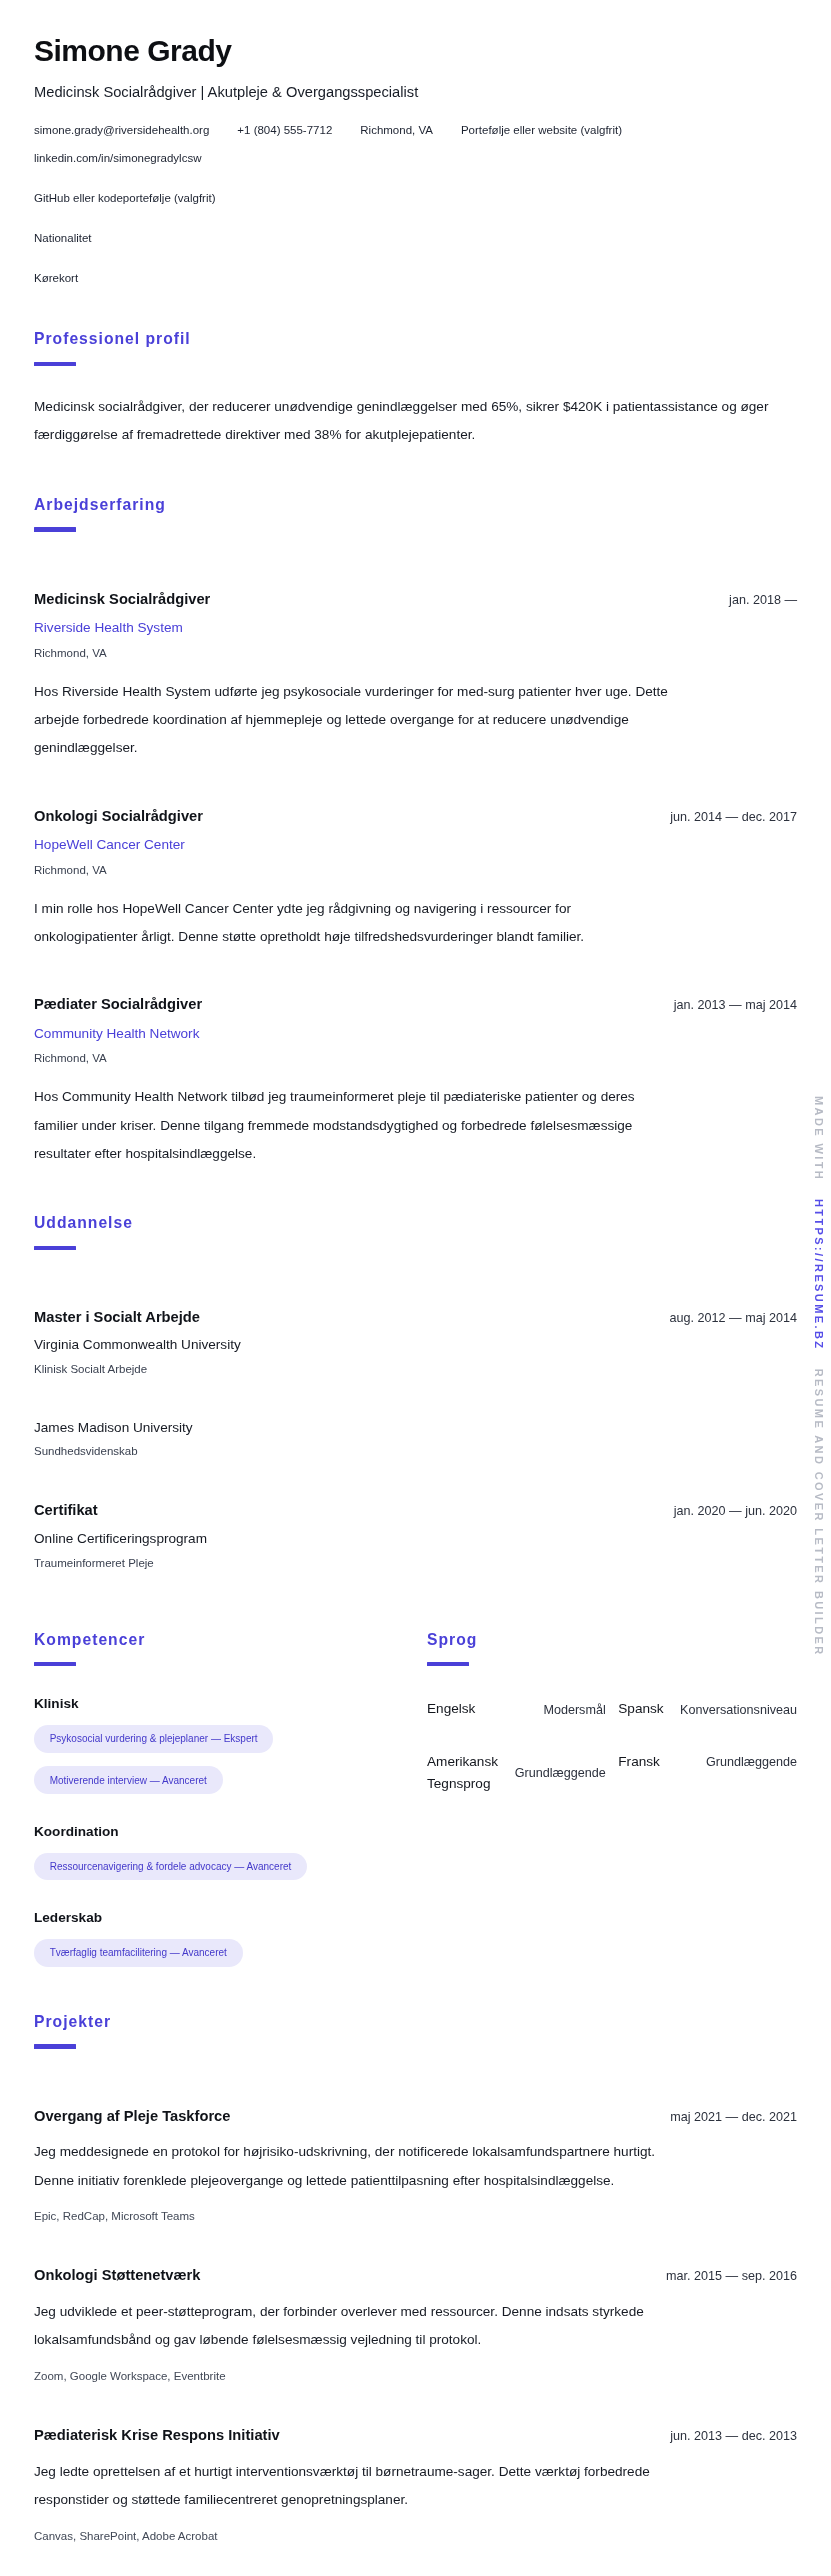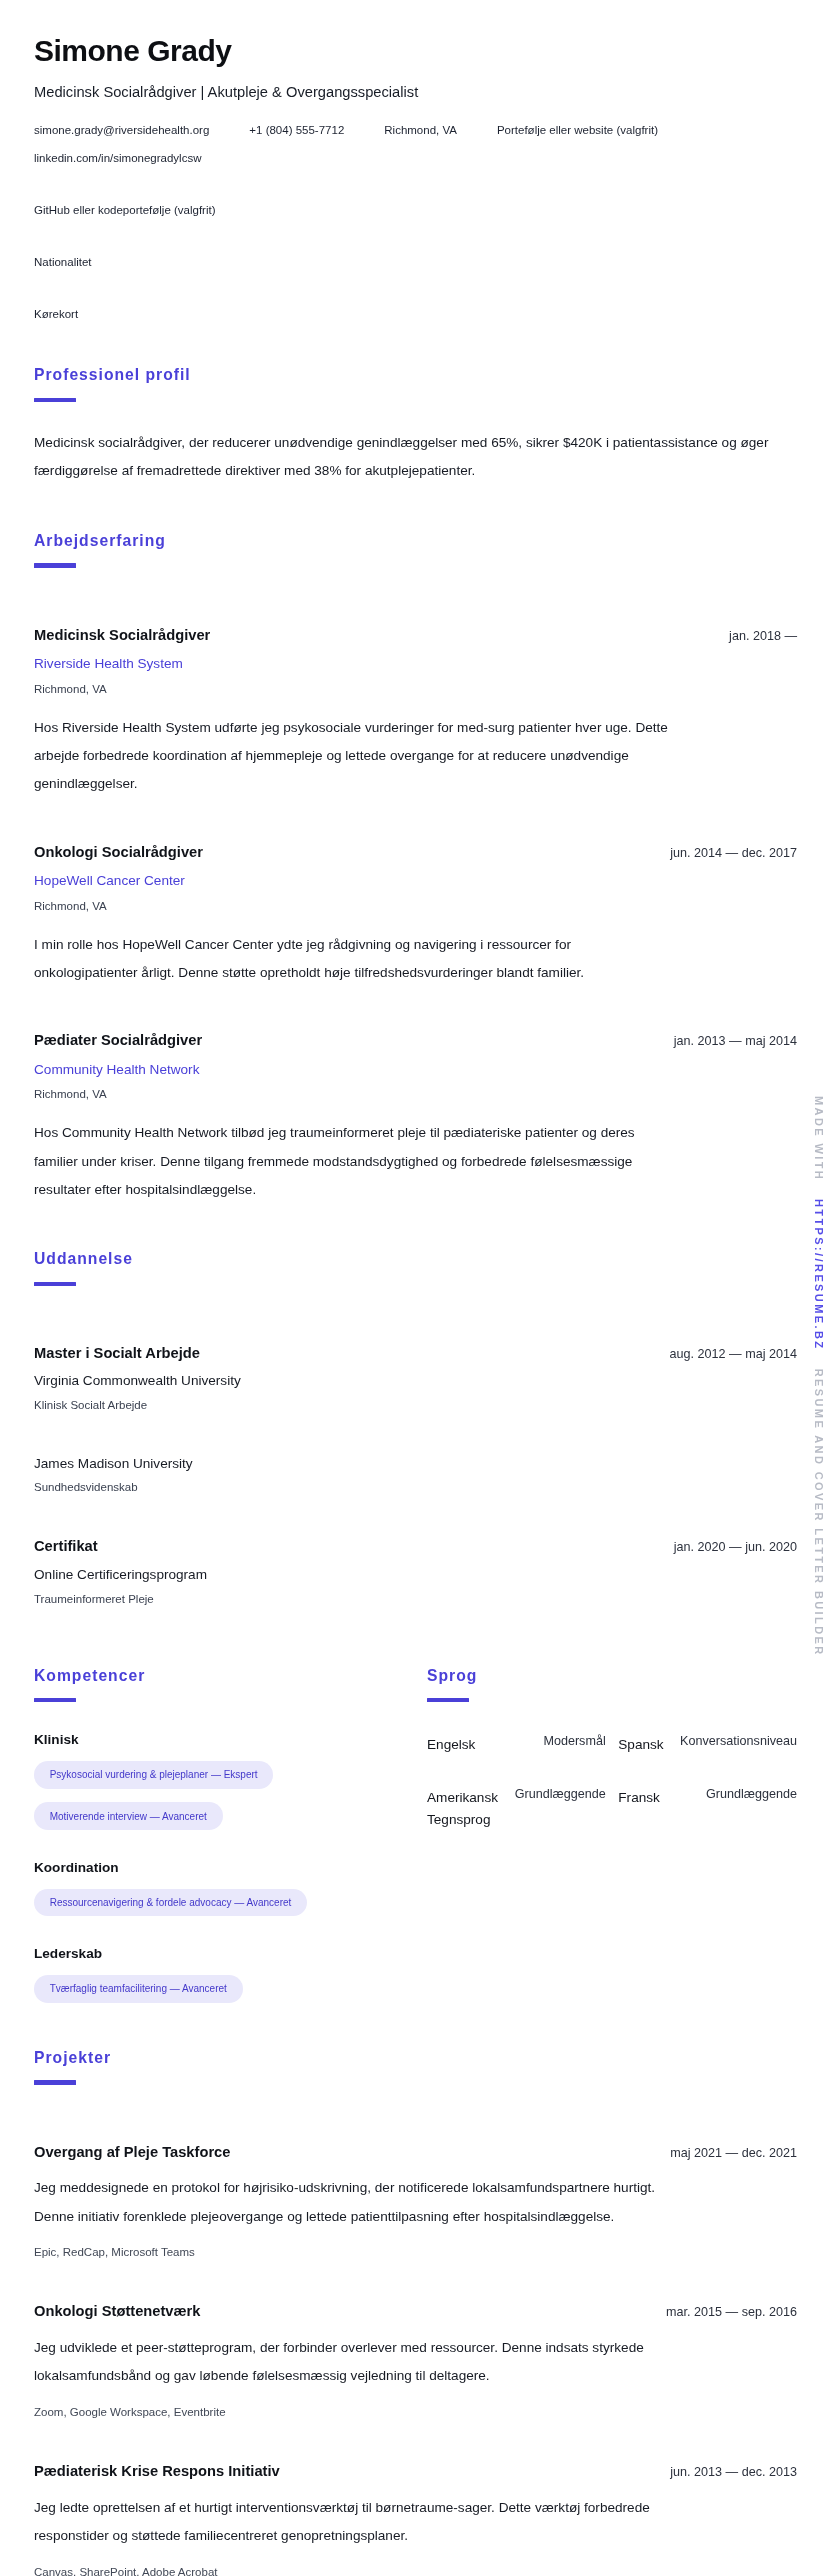--- a/index.html
+++ b/index.html
@@ -22,21 +22,21 @@
     color:#0d0f13;
     margin:7.3px 0 0 0;
   }
   .subtitle{
     margin-top:15.7px;
     font-size:14.7px;
     color:#181d27;
   }
   .contact-row{
     display:flex;
-    gap:40px;
+    gap:28px;
     margin-top:24px;
     font-size:11.5px;
     color:#1c2230;
     white-space:nowrap;
   }
   .contact-row.second{margin-top:16px;flex-direction:column;}
   
   .sec-head{
     font-size:15.7px;
     font-weight:700;
@@ -138,21 +138,21 @@
     margin-top:32px;
     display:grid;
     grid-template-columns:1fr 1fr;
     column-gap:12.6px;
     row-gap:30px;
     align-items:start;
   }
   .lang{
     display:flex;
     justify-content:space-between;
-    align-items:flex-start;
+    align-items:center;
     gap:15px;
   }
   .lang-name{
     font-size:13.6px;
     color:#14171e;
     line-height:1.65;
   }
   .lang-level{
     font-size:12.6px;
     color:#2c313d;
@@ -329,21 +329,21 @@
       </div>
       <p class="desc" style="margin-top:14.7px;">Jeg meddesignede en protokol for højrisiko-udskrivning, der notificerede lokalsamfundspartnere hurtigt. Denne initiativ forenklede plejeovergange og lettede patienttilpasning efter hospitalsindlæggelse.</p>
       <div class="tools">Epic, RedCap, Microsoft Teams</div>
     </article>
 
     <article class="entry">
       <div class="entry-head">
         <h3 class="entry-title">Onkologi Støttenetværk</h3>
         <span class="entry-date">mar. 2015 — sep. 2016</span>
       </div>
-      <p class="desc" style="margin-top:14.7px;">Jeg udviklede et peer-støtteprogram, der forbinder overlever med ressourcer. Denne indsats styrkede lokalsamfundsbånd og gav løbende følelsesmæssig vejledning til deltagere.</p>
+      <p class="desc" style="margin-top:14.7px;">Jeg udviklede et peer-støtteprogram, der forbinder overlever med ressourcer. Denne indsats styrkede lokalsamfundsbånd og gav løbende følelsesmæssig vejledning til protokol.</p>
       <div class="tools">Zoom, Google Workspace, Eventbrite</div>
     </article>
 
     <article class="entry">
       <div class="entry-head">
         <h3 class="entry-title">Pædiaterisk Krise Respons Initiativ</h3>
         <span class="entry-date">jun. 2013 — dec. 2013</span>
       </div>
       <p class="desc" style="margin-top:14.7px;">Jeg ledte oprettelsen af et hurtigt interventionsværktøj til børnetraume-sager. Dette værktøj forbedrede responstider og støttede familiecentreret genopretningsplaner.</p>
       <div class="tools">Canvas, SharePoint, Adobe Acrobat</div>

